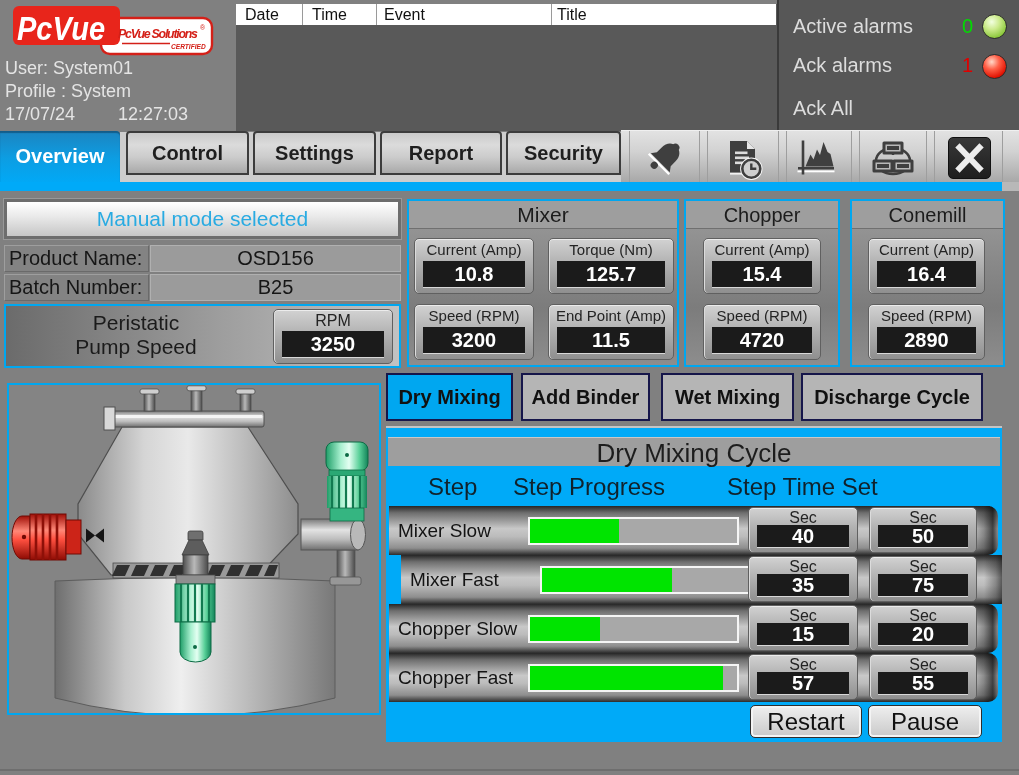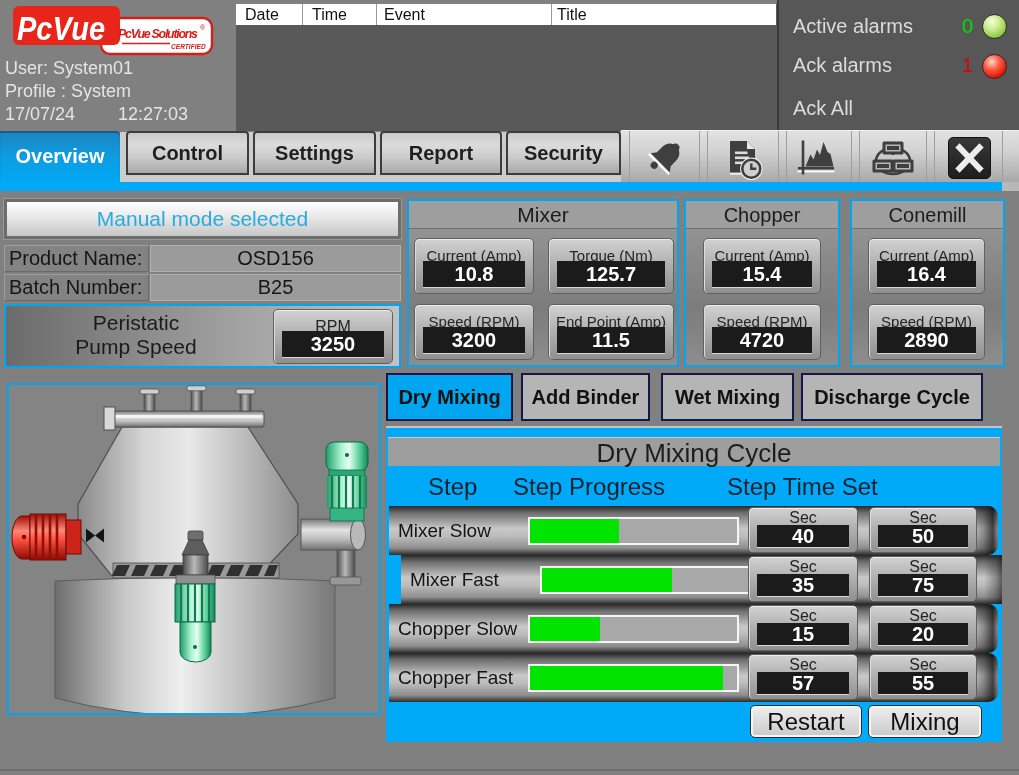--- a/index.html
+++ b/index.html
@@ -1,20 +1,20 @@
 <!DOCTYPE html>
 <html><head><meta charset="utf-8">
 <style>
 *{margin:0;padding:0;box-sizing:border-box;}
 html,body{width:1019px;height:775px;overflow:hidden;font-family:"Liberation Sans",sans-serif;background:#808080;}
 .abs{position:absolute;}
 #root{position:relative;width:1019px;height:775px;background:#808080;overflow:hidden;}
 .hdrtxt{color:#e4e4e4;font-size:18px;}
 .widget{position:absolute;border-radius:5px;background:linear-gradient(180deg,#d2d2d2 0%,#b5b5b5 40%,#8f8f8f 100%);border:1px solid #606060;box-shadow:inset 0 1px 0 #ececec, inset 1px 0 0 #dcdcdc;}
-.widget .wlab{text-align:center;font-size:15px;color:#242424;margin-top:8px;line-height:17px;white-space:nowrap;}
+.widget .wlab{text-align:center;font-size:15px;color:#242424;margin-top:2px;line-height:17px;white-space:nowrap;}
 .widget .wval{position:absolute;left:8px;right:8px;bottom:5px;height:27px;background:#1b1b1b;border-bottom:1px solid #d8d8d8;color:#fff;font-size:20px;font-weight:bold;text-align:center;line-height:27px;}
 .paneltitle{font-size:20px;color:#1c1c1c;text-align:center;}
 .graytab{position:absolute;top:131px;height:44px;background:linear-gradient(180deg,#c9c9c9 0%,#dbdbdb 30%,#cccccc 60%,#a9a9a9 100%);border:2px solid #3c3c3c;border-radius:4px 4px 0 0;color:#1f1f1f;font-weight:bold;font-size:20px;display:flex;align-items:center;justify-content:center;}
 .cyc-tab{position:absolute;top:373px;height:48px;border:2px solid #16164a;font-weight:bold;font-size:20px;color:#111;display:flex;align-items:center;justify-content:center;}
 .rowbar{position:absolute;left:0;width:609px;height:49px;border-radius:0 10px 10px 0;background:linear-gradient(180deg,#262626 0%,#6e6e6e 14%,#c8c8c8 46%,#bcbcbc 62%,#8e8e8e 86%,#2c2c2c 100%);}
 .rowbar:after{content:"";position:absolute;right:0;top:0;bottom:0;width:26px;border-radius:0 10px 10px 0;background:linear-gradient(90deg,rgba(30,30,30,0) 0%,rgba(30,30,30,0.35) 45%,rgba(10,10,10,0.7) 80%,rgba(70,70,70,0.45) 100%);}
 .rowlab{position:absolute;left:9px;top:0;height:49px;display:flex;align-items:center;font-size:19px;color:#141414;}
 .pbar{position:absolute;left:139px;top:11px;width:211px;height:28px;border:2px solid #f5f5f5;background:#a8a8a8;}
 .pfill{height:100%;background:#00e400;}
 </style></head>
@@ -401,18 +401,18 @@
           <div class="wlab" style="font-size:16px;margin-top:1px;">Sec</div>
           <div class="wval" style="bottom:4px;height:23px;font-size:20px;line-height:23px;">57</div>
         </div>
     <div class="widget" style="left:480px;top:148px;width:108px;height:46px;">
           <div class="wlab" style="font-size:16px;margin-top:1px;">Sec</div>
           <div class="wval" style="bottom:4px;height:23px;font-size:20px;line-height:23px;">55</div>
         </div>
   </div>
 
   <div style="position:absolute;left:364px;top:277px;width:112px;height:33px;background:linear-gradient(180deg,#efefef,#c9c9c9);border:1px solid #2e2e2e;border-radius:5px;box-shadow:inset 0 0 0 2px #f4f4f4;display:flex;align-items:center;justify-content:center;font-size:24px;color:#111;">Restart</div>
-  <div style="position:absolute;left:482px;top:277px;width:114px;height:33px;background:linear-gradient(180deg,#efefef,#c9c9c9);border:1px solid #2e2e2e;border-radius:5px;box-shadow:inset 0 0 0 2px #f4f4f4;display:flex;align-items:center;justify-content:center;font-size:24px;color:#111;">Mixing</div>
+  <div style="position:absolute;left:482px;top:277px;width:114px;height:33px;background:linear-gradient(180deg,#efefef,#c9c9c9);border:1px solid #2e2e2e;border-radius:5px;box-shadow:inset 0 0 0 2px #f4f4f4;display:flex;align-items:center;justify-content:center;font-size:24px;color:#111;">Pause</div>
 </div>
 
 <div class="abs" style="left:0;top:769px;width:1019px;height:2px;background:#6e6e6e;"></div>
 
 </div>
 
 </body></html>

